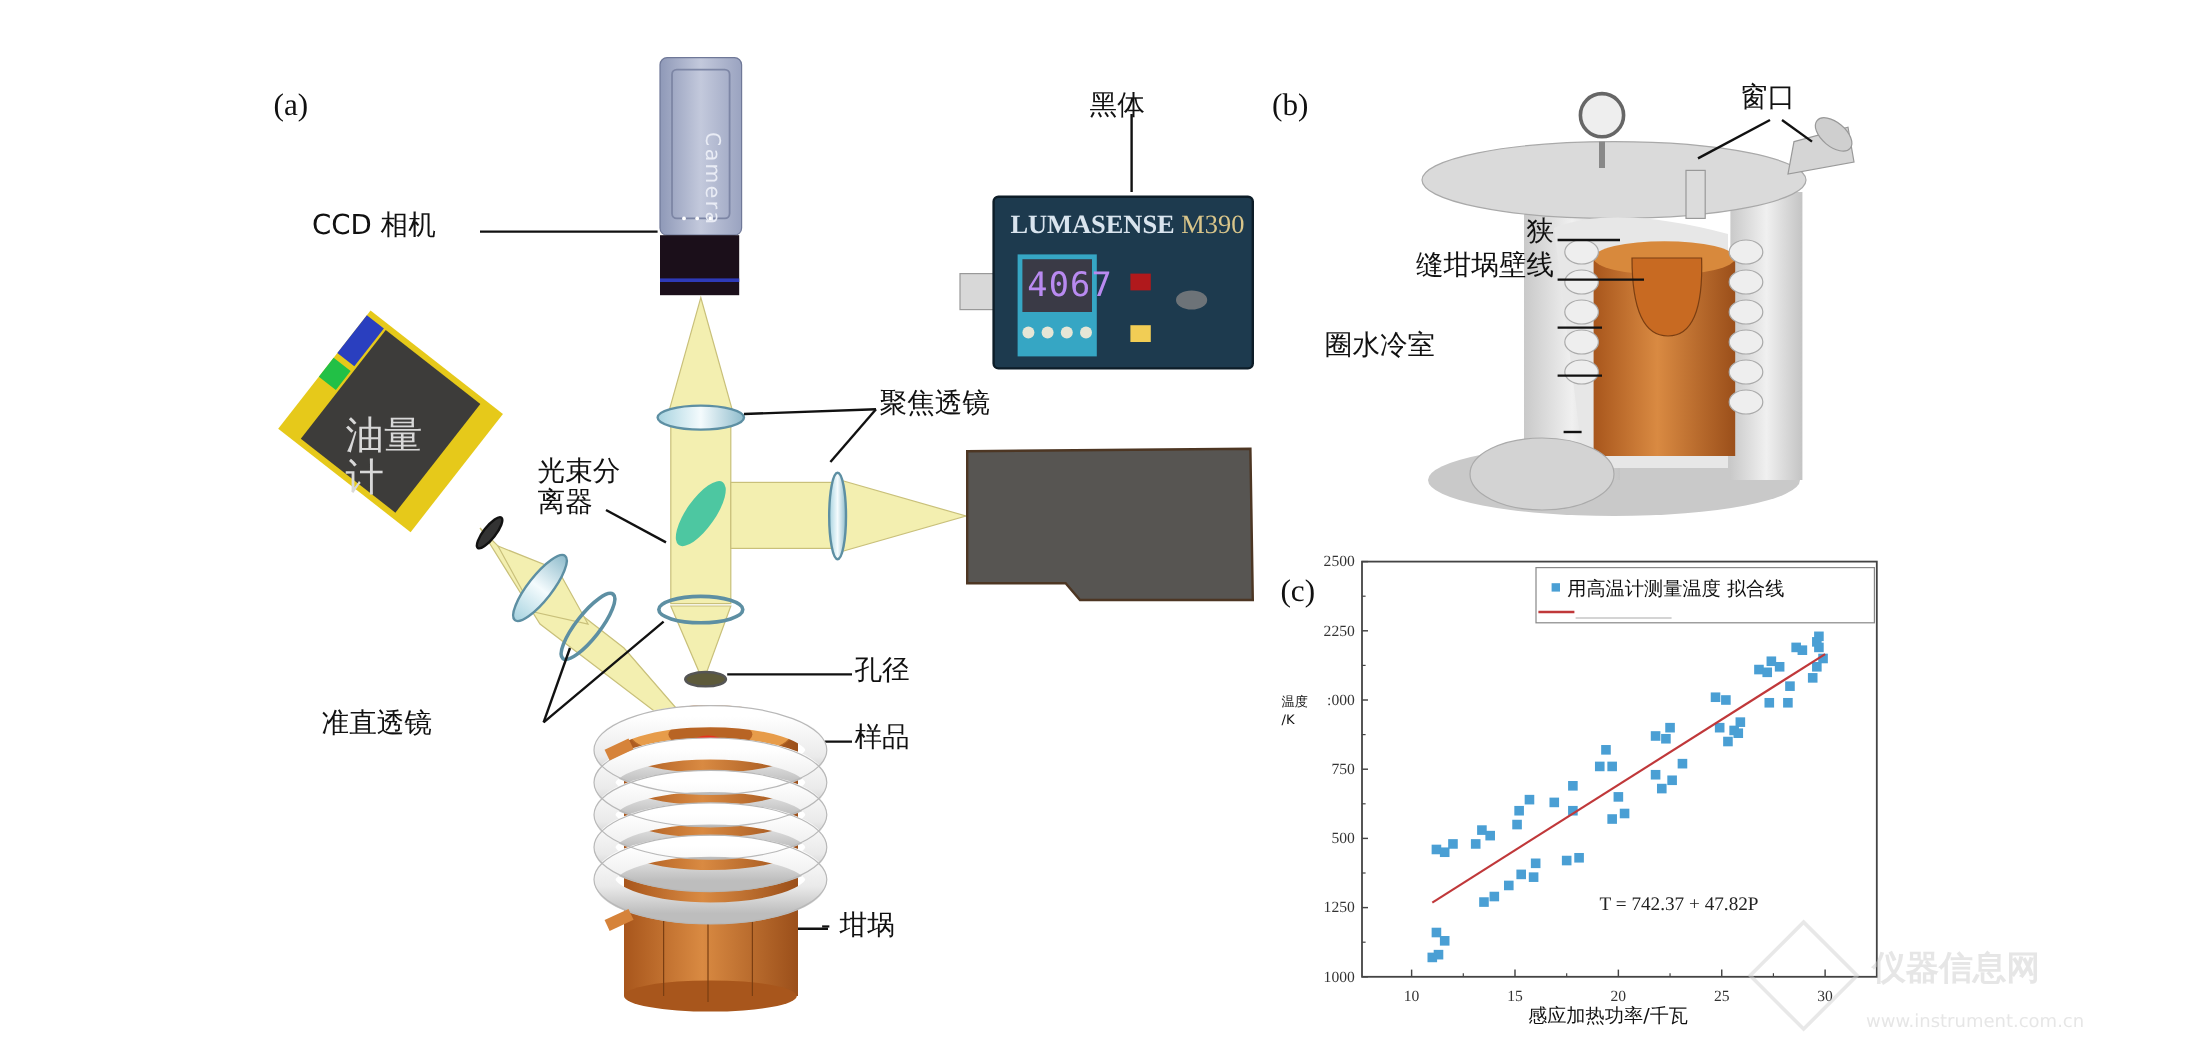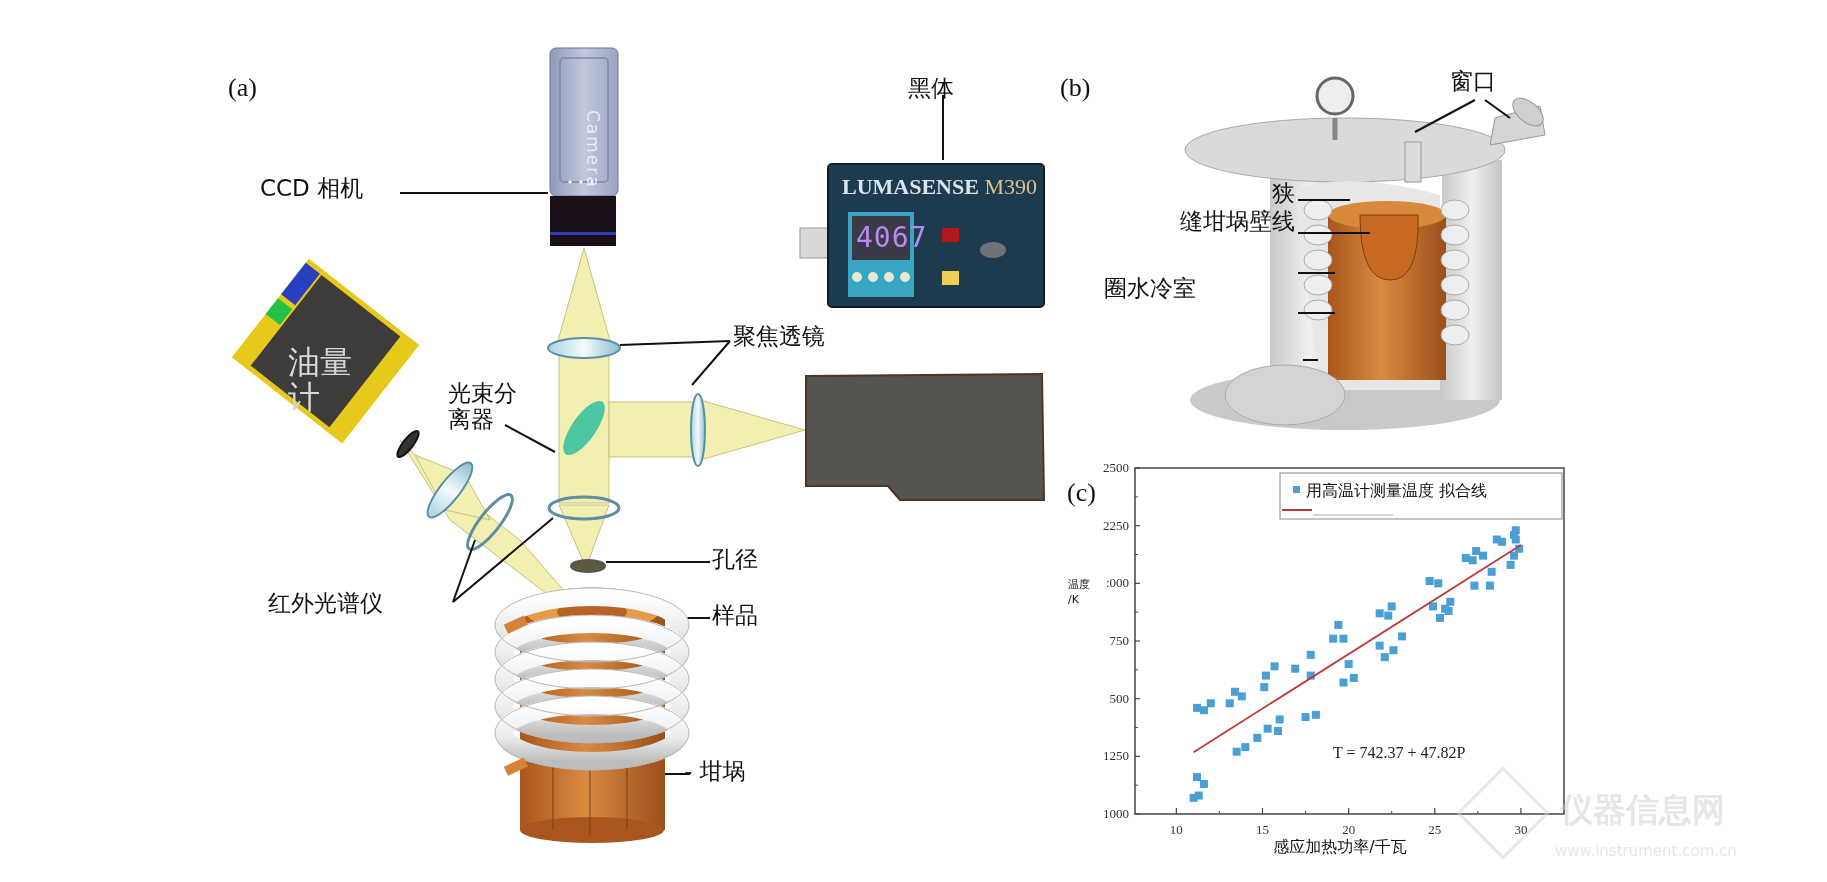--- a/index.html
+++ b/index.html
@@ -205,21 +205,21 @@
 
   <div class="lbl zh" style="left:448px;top:340px;margin-top:40px;">
     <div>光束分</div>
     <div>离器</div>
   </div>
   <div class="lbl zh" style="left:733px;top:323px;">聚焦透镜</div>
   <div class="lbl zh-w" style="left:288px;top:345px;font-size:32px;color:#d8d8d8;line-height:1.1;">
     <div>油量</div>
     <div>计</div>
   </div>
-  <div class="lbl zh" style="left:268px;top:590px;">红外光谱仪</div>
+  <div class="lbl zh" style="left:268px;top:590px;">准直透镜</div>
   <div class="lbl zh" style="left:712px;top:546px;">孔径</div>
   <div class="lbl zh" style="left:712px;top:602px;">样品</div>
   <div class="lbl zh" style="left:684px;top:758px;">- 坩埚</div>
 
   <div class="lbl zh" style="left:1450px;top:48px;margin-top:20px;">窗口</div>
   <div class="lbl zh" style="left:1100px;top:180px;text-align:right;width:195px;line-height:1.2;">
     <div>狭</div>
     <div>缝坩埚壁线</div>
     <div style="text-align:left;padding-left:4px;margin-top:40px;">圈水冷室</div>
   </div>
@@ -335,15 +335,15 @@
       <line x1="1282" y1="510" x2="1312" y2="510" stroke="#c0383a" stroke-width="2"></line>
       <line x1="1313" y1="515" x2="1393" y2="515" stroke="#aaa" stroke-width="1"></line>
     </g>
     <text x="1333" y="758" style="font-family:'Liberation Serif',serif;font-size:16px;fill:#222;">T = 742.37 + 47.82P</text>
     <text x="1340" y="852" text-anchor="middle" style="font-family:'DejaVu Sans',sans-serif;font-size:16px;fill:#111;">感应加热功率/千瓦</text>
     <text x="1068" y="588" style="font-family:'DejaVu Sans',sans-serif;font-size:11px;fill:#111;">温度</text>
     <text x="1068" y="603" style="font-family:'DejaVu Sans',sans-serif;font-size:11px;fill:#111;">/K</text>
   </svg>
 
   <div class="wm" style="left:1470px;top:780px;width:60px;height:60px;border:3px solid rgba(210,210,210,0.5);transform:rotate(45deg);"></div>
-  <div class="wm" style="left:1560px;top:788px;font-size:33px;">仪器信息网</div>
+  <div class="wm" style="left:1560px;top:788px;font-size:28px;">仪器信息网</div>
   <div class="wm" style="left:1555px;top:842px;font-size:15px;font-weight:normal;">www.instrument.com.cn</div>
 </div>
 
 </body></html>

